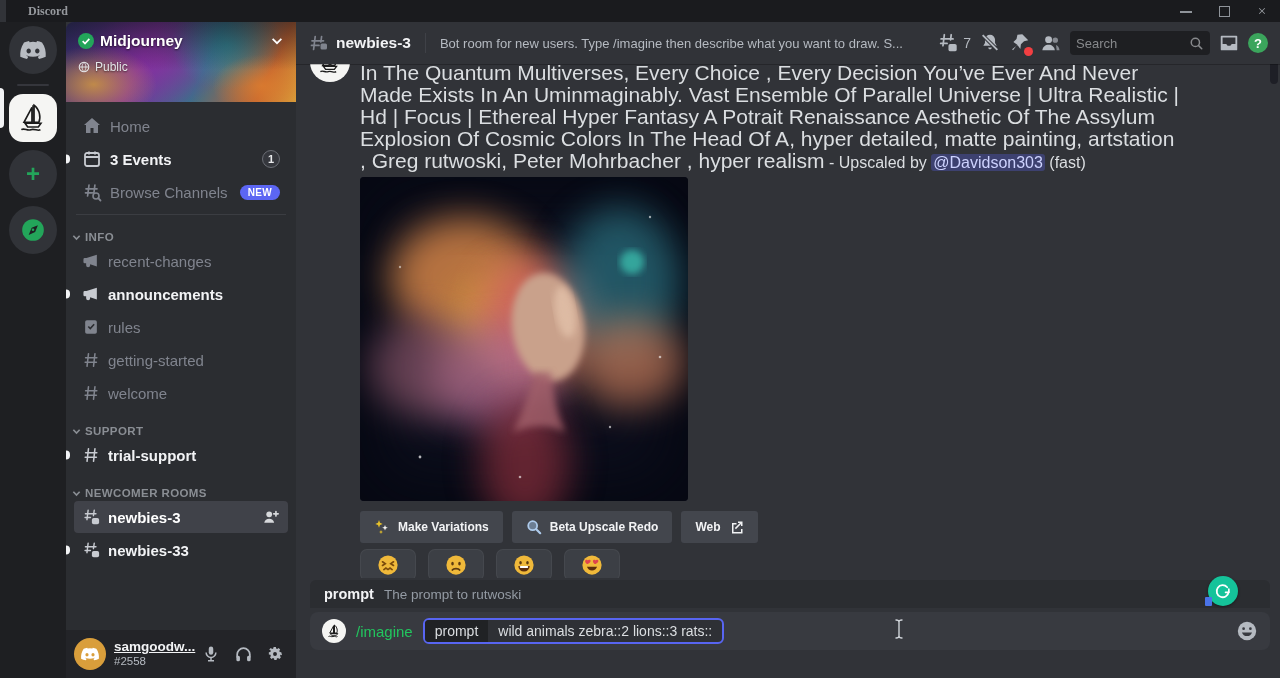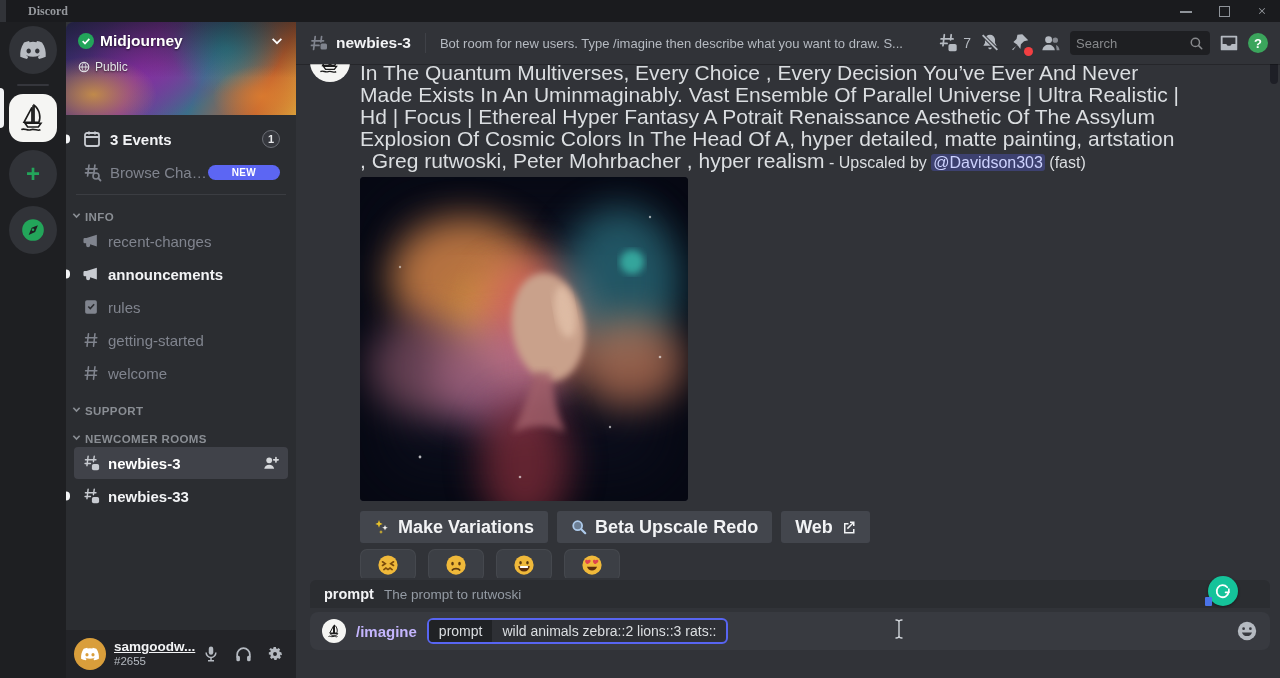--- a/index.html
+++ b/index.html
@@ -19,21 +19,21 @@
   
   #rail { position:absolute; top:22px; left:0; width:66px; height:656px; background:#1e1f22; display:flex; flex-direction:column; align-items:center; padding-top:4px; }
   .rail-item { width:48px; height:48px; border-radius:50%; background:#313338; display:flex; align-items:center; justify-content:center; margin-bottom:8px; cursor:pointer; position:relative; }
   .rail-divider { width:32px; height:2px; background:#35363c; border-radius:1px; margin:2px 0 8px; }
   .rail-server { border-radius:14px; background:#f5f5f3; }
   #rail-pill { position:absolute; left:0; top:66px; width:4px; height:40px; background:#f2f3f5; border-radius:0 4px 4px 0; }
   .rail-plus { color:#23a55a; font-size:24px; font-weight:bold; line-height:1; }
 
   
   #sidebar { position:absolute; top:22px; left:66px; width:230px; height:656px; background:#2b2d31; border-radius:8px 0 0 0; overflow:hidden; }
-  #banner { position:relative; height:93px;
+  #banner { position:relative; height:80px;
     background:
       radial-gradient(70px 45px at 85% 80%, rgba(224,129,47,.75), transparent 70%),
       radial-gradient(90px 55px at 12% 78%, rgba(216,160,58,.8), transparent 70%),
       radial-gradient(80px 65px at 70% 28%, rgba(44,138,154,.8), transparent 70%),
       radial-gradient(100px 75px at 40% 45%, rgba(138,47,160,.8), transparent 70%),
       linear-gradient(115deg, #2f2f6b, #7b2fa0 35%, #3c6f8a 60%, #c2622f 85%, #d8a03a);
     cursor:pointer; }
   #banner .scrim { position:absolute; inset:0; background:linear-gradient(180deg, rgba(20,20,26,.55), rgba(20,20,26,0) 60%); }
   .server-title { position:absolute; top:10px; left:12px; display:flex; align-items:center; gap:6px; }
   .server-title .name { color:#fff; font-size:15.5px; font-weight:bold; text-shadow:0 1px 2px rgba(0,0,0,.6); }
@@ -41,23 +41,23 @@
   .server-public { position:absolute; top:38px; left:12px; display:flex; align-items:center; gap:5px; color:#e4e5e8; font-size:12px; text-shadow:0 1px 2px rgba(0,0,0,.6); }
   .banner-chevron { position:absolute; top:12px; right:12px; }
 
   #channel-scroll { padding-top:8px; }
   .nav-row, .ch { position:relative; display:flex; align-items:center; height:32px; margin:0 8px 1px; padding:0 8px; border-radius:4px; color:#80848e; font-size:15px; cursor:pointer; }
   .nav-row .lbl, .ch .cname { margin-left:8px; white-space:nowrap; overflow:hidden; text-overflow:ellipsis; flex:1; }
   .unread { color:#f2f3f5; font-weight:bold; }
   .selected { background:#404249; color:#fff; font-weight:bold; }
   .pip { position:absolute; left:-8px; top:50%; transform:translateY(-50%); width:4px; height:9px; background:#f2f3f5; border-radius:0 4px 4px 0; }
   .badge-count { width:18px; height:18px; border-radius:50%; background:#35373d; border:1px solid #6a6d74; color:#e8e9eb; font-size:11px; font-weight:bold; display:flex; align-items:center; justify-content:center; }
-  .badge-new { background:#5c66f3; color:#fff; font-size:10px; font-weight:bold; padding:2px 24px; border-radius:10px; letter-spacing:.3px;text-align:right; }
+  .badge-new { background:#5c66f3; color:#fff; font-size:10px; font-weight:bold; padding:2px 8px; border-radius:10px; letter-spacing:.3px;text-align:right; }
   .side-divider { height:1px; background:#3b3d42; margin:6px 10px; }
-  .cat { display:flex; gap:4px; margin:16px 8px 2px 6px; color:#8a8e94; font-size:11.5px; font-weight:bold; letter-spacing:.4px; cursor:pointer; }
+  .cat { display:flex; align-items:center; gap:4px; margin:16px 8px 2px 6px; color:#8a8e94; font-size:11.5px; font-weight:bold; letter-spacing:.4px; cursor:pointer; }
   .cicon { flex:0 0 auto; }
 
   
   #user-panel { position:absolute; left:0; bottom:0; width:230px; height:48px; background:#232428; display:flex; align-items:center; padding:0 8px; }
   .user-avatar { width:32px; height:32px; border-radius:50%; background:#d99e3b; display:flex; align-items:center; justify-content:center; cursor:pointer; }
   .user-meta { margin-left:8px; line-height:1.1; cursor:pointer; min-width:0; flex:1; }
   .user-name { color:#f2f3f5; font-size:13.5px; font-weight:bold; white-space:nowrap; overflow:hidden;text-decoration:underline; }
   .user-tag { color:#b5bac1; font-size:11.5px; }
   .user-actions { display:flex; gap:6px; }
   .uicon { width:26px; height:26px; display:flex; align-items:center; justify-content:center; border-radius:4px; cursor:pointer; }
@@ -81,31 +81,31 @@
   .msg-avatar { position:absolute; top:-16px; left:14px; width:40px; height:40px; border-radius:50%; background:#f5f5f3; display:flex; align-items:center; justify-content:center; overflow:hidden; cursor:pointer; }
   .msg-body { margin:4px 70px 0 64px; max-width:820px; }
   .msg-text { color:#dbdee1; font-size:21px; line-height:21px; font-weight:normal; }
   .msg-plain { font-weight:normal; color:#dbdee1; }
   .mention { background:rgba(88,101,242,.3); color:#cdd2fe; border-radius:3px; padding:0 2px; font-weight:normal; cursor:pointer; }
 
   #artwork { position:relative; margin:5px 0 0 64px; width:328px; height:324px; border-radius:4px; overflow:hidden; background:#0c0e1c; cursor:pointer; box-shadow:inset 0 0 60px 24px rgba(6,8,18,.9); }
   .blob { position:absolute; border-radius:50%; filter:blur(18px); }
 
   .btn-row { display:flex; gap:9px; margin:10px 0 0 64px; }
-  .dbtn { display:flex; align-items:center; gap:8px; height:32px; padding:0 14px; background:#43464d; border-radius:3px; color:#f2f3f5; font-size:18px; font-weight:bold; cursor:pointer; }
+  .dbtn { display:flex; align-items:center; gap:8px; height:32px; padding:0 14px; background:#43464d; border-radius:3px; color:#f2f3f5; font-size:12px; font-weight:bold; cursor:pointer; }
   .react-row { display:flex; gap:12px; margin:6px 0 0 64px; }
   .react { width:56px; height:32px; background:#3c3f45; border:1px solid rgba(255,255,255,.05); border-radius:7px; display:flex; align-items:center; justify-content:center; cursor:pointer; }
 
   
   #option-hint { position:absolute; left:14px; top:558px; width:960px; height:28px; background:#2b2d31; border-radius:6px 6px 0 0; display:flex; align-items:center; padding:0 14px; gap:10px; }
   #option-hint .oname { color:#f2f3f5; font-size:14.5px; font-weight:bold; }
   #option-hint .odesc { color:#949ba4; font-size:13.5px; }
   #composer { position:absolute; left:14px; top:590px; width:960px; height:38px; background:#383a40; border-radius:8px; display:flex; align-items:center; padding:0 12px; gap:10px; }
   .composer-avatar { width:24px; height:24px; border-radius:50%; background:#f5f5f3; display:flex; align-items:center; justify-content:center; }
-  .cmd { color:#c4b5fd; font-size:15px; font-weight:bold; }
+  .cmd { color:#22c55e; font-size:15px; font-weight:normal; }
   .param-pill { display:flex; align-items:stretch; height:26px; border:2px solid #5865f2; border-radius:6px; overflow:hidden; background:#2e3035; cursor:text; }
   .param-label { background:#202225; color:#dbdee1; font-size:14px; display:flex; align-items:center; padding:0 10px; }
   .param-value { color:#dbdee1; font-size:14px; display:flex; align-items:center; padding:0 10px; white-space:pre; }
   .composer-emoji { margin-left:auto; cursor:pointer; display:flex; }
   #ibeam { position:absolute; left:598px; top:596px; z-index:5; }
   #grammarly { position:absolute; left:912px; top:554px; width:30px; height:30px; border-radius:50%; background:#15c39a; display:flex; align-items:center; justify-content:center; z-index:6; cursor:pointer; box-shadow:0 1px 3px rgba(0,0,0,.4); }
   #grammarly::after { content:""; position:absolute; left:-3px; bottom:0px; width:7px; height:9px; background:#4a73e8; border-radius:1px; }
   #scroll-thumb { position:absolute; right:2px; top:38px; width:8px; height:24px; background:#1e1f26; border-radius:4px; cursor:pointer; }
 
   svg { display:block; }
@@ -172,20 +172,26 @@
       </div>
       <span class="banner-chevron">
         <svg width="14" height="14" viewBox="0 0 16 16">
             <path d="M3 5.5 8 10.5 13 5.5" stroke="#fff" stroke-width="2" fill="none"></path>
           </svg>
       </span>
     </div>
 
     <div id="channel-scroll">
 
+      <div class="nav-row">
+        <svg class="cicon" width="20" height="20" viewBox="0 0 20 20">
+            <path fill="#80848e" d="M10 2 2 9h2v8h4.5v-5h3v5H16V9h2z"></path>
+          </svg>
+        <span class="lbl">Home</span>
+      </div>
       <div class="nav-row unread">
         <span class="pip"></span>
         <svg class="cicon" width="20" height="20" viewBox="0 0 20 20">
             <rect x="3" y="4" width="14" height="13" rx="2" fill="none" stroke="#c8cbd1" stroke-width="1.8"></rect>
             <path d="M3 8h14" stroke="#c8cbd1" stroke-width="1.8"></path>
             <path d="M7 2.5v3M13 2.5v3" stroke="#c8cbd1" stroke-width="1.8"></path>
           </svg>
         <span class="lbl">3 Events</span>
         <span class="badge-count">1</span>
       </div>
@@ -238,20 +244,27 @@
           </svg>
         <span class="cname">welcome</span>
       </div>
 
       <div class="cat">
         <svg width="9" height="9" viewBox="0 0 10 10">
             <path d="M1.5 3 5 6.8 8.5 3" stroke="#8a8e94" stroke-width="1.8" fill="none"></path>
           </svg>
         <span>SUPPORT</span>
       </div>
+      <div class="ch unread">
+        <span class="pip"></span>
+        <svg class="cicon" width="18" height="18" viewBox="0 0 20 20">
+            <path d="M7.2 3 5.6 17M14.4 3 12.8 17M4 7.6h12.5M3.5 12.6H16" stroke="#c8cbd1" stroke-width="1.7" fill="none" stroke-linecap="round"></path>
+          </svg>
+        <span class="cname">trial-support</span>
+      </div>
 
       <div class="cat">
         <svg width="9" height="9" viewBox="0 0 10 10">
             <path d="M1.5 3 5 6.8 8.5 3" stroke="#8a8e94" stroke-width="1.8" fill="none"></path>
           </svg>
         <span>NEWCOMER ROOMS</span>
       </div>
       <div class="ch selected">
         <svg class="cicon" width="18" height="18" viewBox="0 0 20 20">
             <path d="M6.8 2.5 5.5 13M13.6 2.5l-.9 6M3.8 6.4h11.7M3.4 10.6h6" stroke="#c8cbd1" stroke-width="1.6" fill="none" stroke-linecap="round"></path>
@@ -275,21 +288,21 @@
     </div>
 
     <div id="user-panel">
       <div class="user-avatar">
         <svg width="20" height="14" viewBox="0 0 28 20">
             <path fill="#fff" d="M23 2.5A22 22 0 0 0 18 1l-.6 1.2a18 18 0 0 0-6.8 0L10 1a22 22 0 0 0-5 1.6C1.7 7.5 1 12.2 1.3 16.8A22 22 0 0 0 8 19l1.3-2.2c-.7-.3-1.4-.6-2-1l.5-.4a15 15 0 0 0 12.4 0l.5.4c-.6.4-1.3.8-2 1L20 19a22 22 0 0 0 6.7-2.2c.4-5.4-.6-10-3.7-14.3zM9.7 13.6c-1.2 0-2.2-1.1-2.2-2.5s1-2.5 2.2-2.5 2.2 1.1 2.2 2.5-1 2.5-2.2 2.5zm8.6 0c-1.2 0-2.2-1.1-2.2-2.5s1-2.5 2.2-2.5 2.2 1.1 2.2 2.5-1 2.5-2.2 2.5z"></path>
           </svg>
       </div>
       <div class="user-meta">
         <div class="user-name">samgoodw...</div>
-        <div class="user-tag">#2655</div>
+        <div class="user-tag">#2558</div>
       </div>
       <div class="user-actions">
         <span class="uicon">
           <svg width="18" height="18" viewBox="0 0 24 24">
               <rect x="9" y="2" width="6" height="11" rx="3" fill="#b5bac1"></rect>
               <path d="M5.5 10a6.5 6.5 0 0 0 13 0" fill="none" stroke="#b5bac1" stroke-width="2"></path>
               <path d="M12 16.5V21M8 21h8" stroke="#b5bac1" stroke-width="2"></path>
             </svg>
         </span>
         <span class="uicon">

